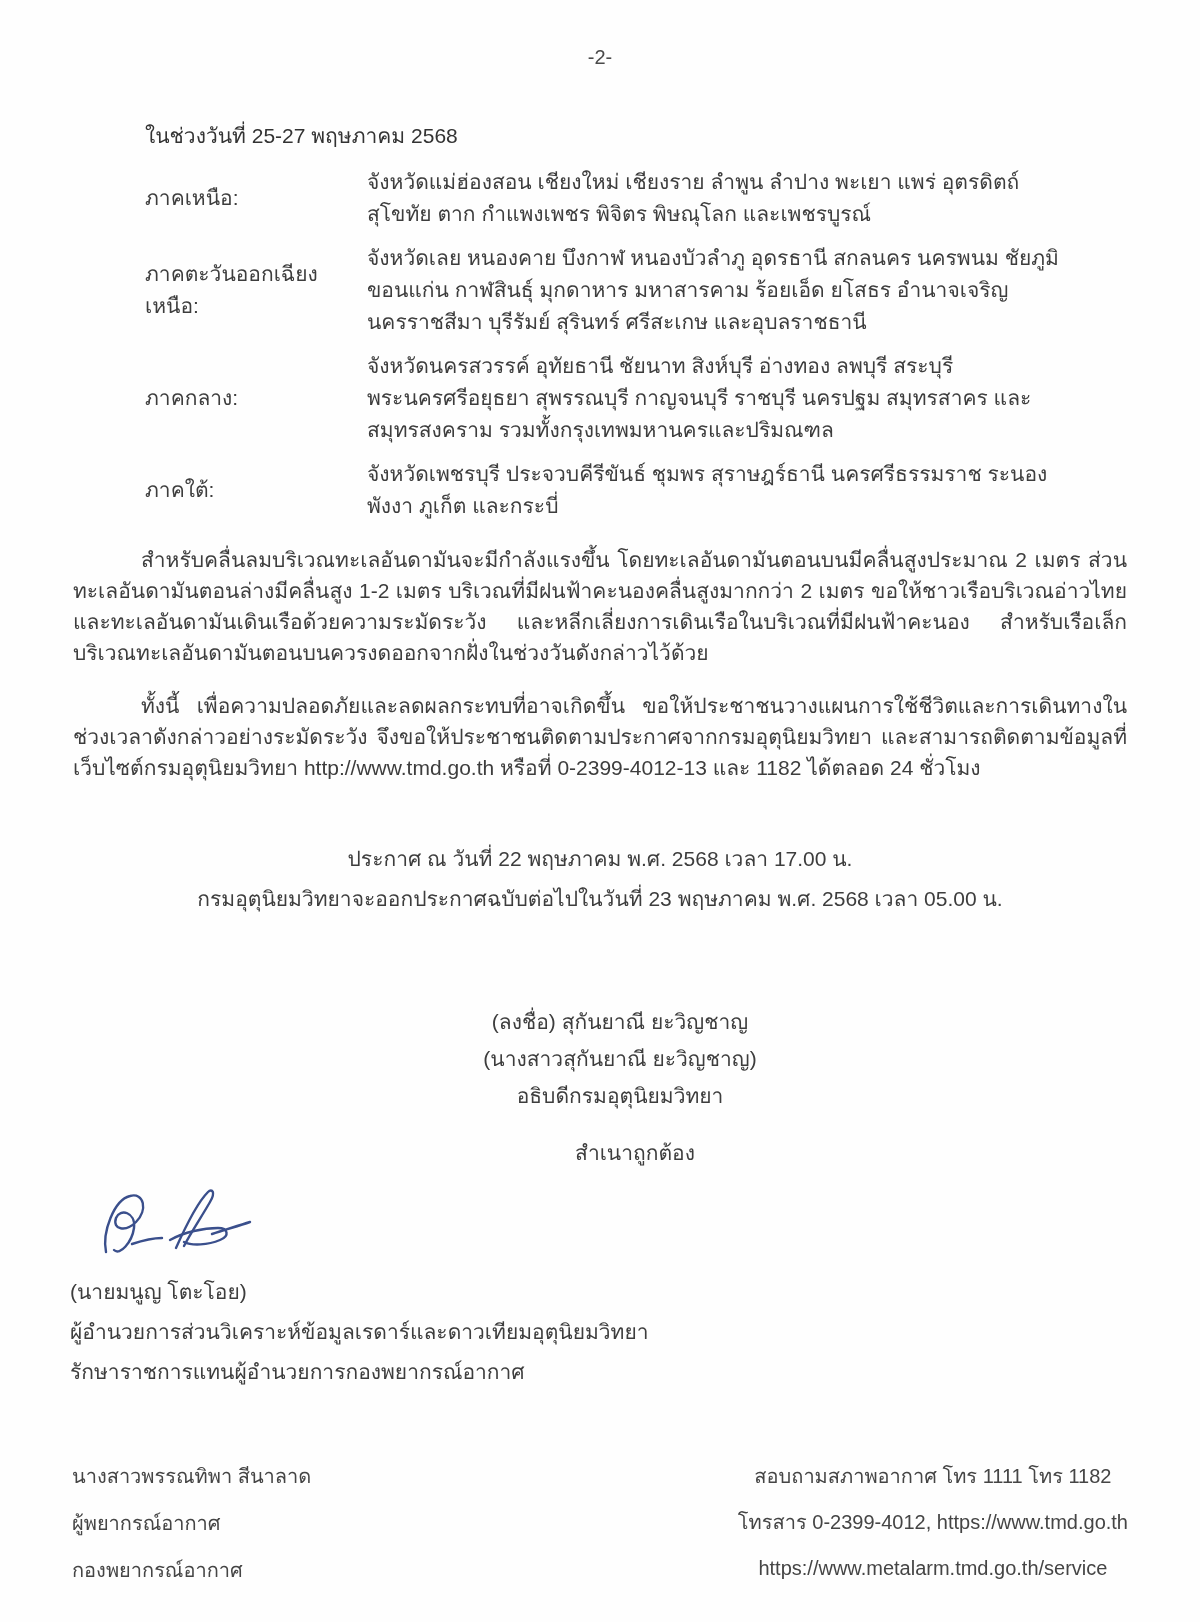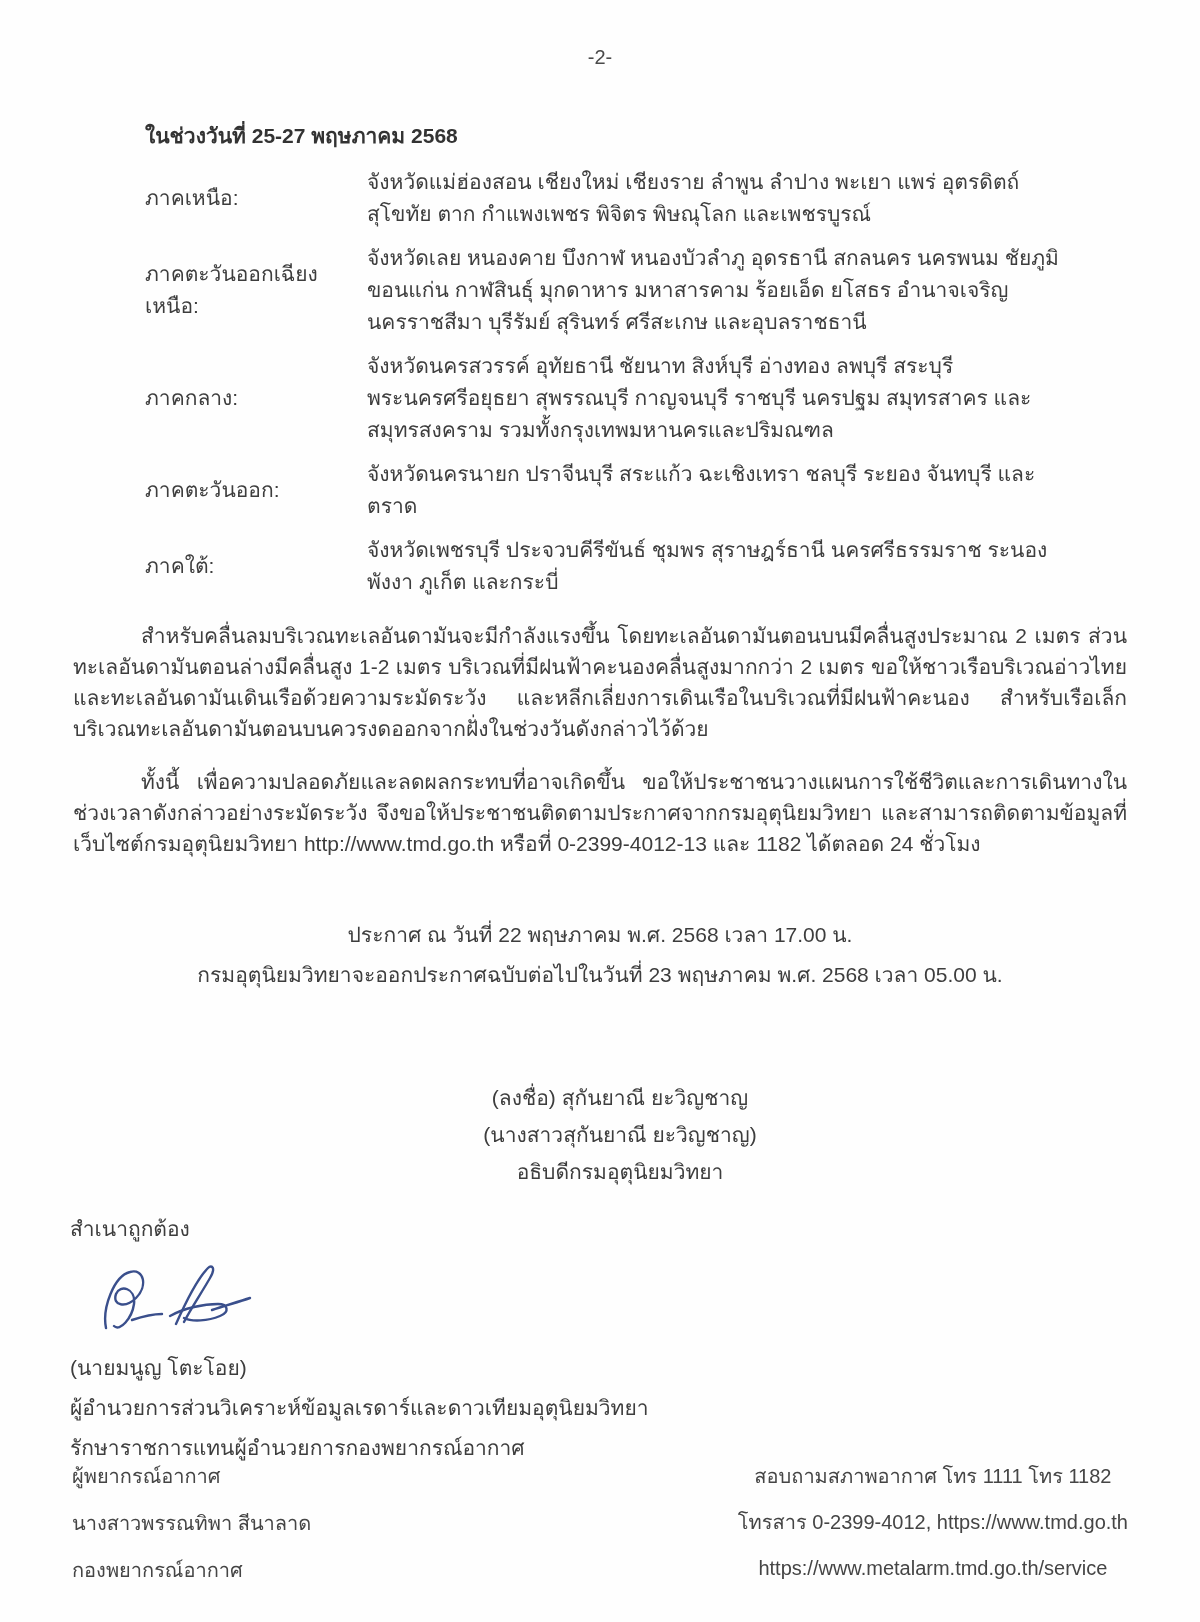--- a/index.html
+++ b/index.html
@@ -15,21 +15,21 @@
     overflow: hidden;
   }
   .page-number {
     padding-top: 46px;
     text-align: center;
     font-size: 20px;
     color: #4a4a4a;
   }
   .date-heading {
     margin: 50px 0 14px 145px;
-    font-weight: bold;
+    font-weight: normal;
     color: #333333;
   }
   .regions {
     margin-left: 145px;
     width: 930px;
   }
   .region-row {
     display: flex;
     align-items: center;
     margin-bottom: 12px;
@@ -56,21 +56,21 @@
   .signer-block {
     margin-top: 84px;
     text-align: center;
     line-height: 37px;
     padding-left: 40px;
   }
   .cert-block {
     margin: 24px 0 0 70px;
     line-height: 30px;
   }
-  .cert-label { margin-bottom: 14px; }
+  .cert-label { margin-bottom: 14px; text-align: center; }
   .signature-wrap {
     margin: 4px 0 6px 22px;
     width: 180px;
     height: 84px;
   }
   .cert-lines { line-height: 40px; }
   .footer {
     position: absolute;
     left: 0;
     bottom: 28px;
@@ -102,24 +102,20 @@
     </div>
     <div class="region-row">
       <div class="region-label">ภาคตะวันออกเฉียงเหนือ:</div>
       <div class="region-provinces">จังหวัดเลย หนองคาย บึงกาฬ หนองบัวลำภู อุดรธานี สกลนคร นครพนม ชัยภูมิ ขอนแก่น กาฬสินธุ์ มุกดาหาร มหาสารคาม ร้อยเอ็ด ยโสธร อำนาจเจริญ นครราชสีมา บุรีรัมย์ สุรินทร์ ศรีสะเกษ และอุบลราชธานี</div>
     </div>
     <div class="region-row">
       <div class="region-label">ภาคกลาง:</div>
       <div class="region-provinces">จังหวัดนครสวรรค์ อุทัยธานี ชัยนาท สิงห์บุรี อ่างทอง ลพบุรี สระบุรี พระนครศรีอยุธยา สุพรรณบุรี กาญจนบุรี ราชบุรี นครปฐม สมุทรสาคร และสมุทรสงคราม รวมทั้งกรุงเทพมหานครและปริมณฑล</div>
     </div>
     <div class="region-row">
-      <div class="region-label">ภาคตะวันออก:</div>
-      <div class="region-provinces">จังหวัดนครนายก ปราจีนบุรี สระแก้ว ฉะเชิงเทรา ชลบุรี ระยอง จันทบุรี และตราด</div>
-    </div>
-    <div class="region-row">
       <div class="region-label">ภาคใต้:</div>
       <div class="region-provinces">จังหวัดเพชรบุรี ประจวบคีรีขันธ์ ชุมพร สุราษฎร์ธานี นครศรีธรรมราช ระนอง พังงา ภูเก็ต และกระบี่</div>
     </div>
   </div>
 
   <div class="body-paragraph">สำหรับคลื่นลมบริเวณทะเลอันดามันจะมีกำลังแรงขึ้น โดยทะเลอันดามันตอนบนมีคลื่นสูงประมาณ 2 เมตร ส่วนทะเลอันดามันตอนล่างมีคลื่นสูง 1-2 เมตร บริเวณที่มีฝนฟ้าคะนองคลื่นสูงมากกว่า 2 เมตร ขอให้ชาวเรือบริเวณอ่าวไทยและทะเลอันดามันเดินเรือด้วยความระมัดระวัง และหลีกเลี่ยงการเดินเรือในบริเวณที่มีฝนฟ้าคะนอง สำหรับเรือเล็กบริเวณทะเลอันดามันตอนบนควรงดออกจากฝั่งในช่วงวันดังกล่าวไว้ด้วย</div>
 
   <div class="body-paragraph">ทั้งนี้ เพื่อความปลอดภัยและลดผลกระทบที่อาจเกิดขึ้น ขอให้ประชาชนวางแผนการใช้ชีวิตและการเดินทางในช่วงเวลาดังกล่าวอย่างระมัดระวัง จึงขอให้ประชาชนติดตามประกาศจากกรมอุตุนิยมวิทยา และสามารถติดตามข้อมูลที่เว็บไซต์กรมอุตุนิยมวิทยา http://www.tmd.go.th หรือที่ 0-2399-4012-13 และ 1182 ได้ตลอด 24 ชั่วโมง</div>
 
   <div class="announce-block">
@@ -148,22 +144,22 @@
     </div>
     <div class="cert-lines">
       <div>(นายมนูญ โตะโอย)</div>
       <div>ผู้อำนวยการส่วนวิเคราะห์ข้อมูลเรดาร์และดาวเทียมอุตุนิยมวิทยา</div>
       <div>รักษาราชการแทนผู้อำนวยการกองพยากรณ์อากาศ</div>
     </div>
   </div>
 
   <div class="footer">
     <div class="footer-left">
+      <div>นางสาวพรรณทิพา สีนาลาด</div>
       <div>ผู้พยากรณ์อากาศ</div>
-      <div>นางสาวพรรณทิพา สีนาลาด</div>
       <div>กองพยากรณ์อากาศ</div>
     </div>
     <div class="footer-right">
       <div>สอบถามสภาพอากาศ โทร 1111 โทร 1182</div>
       <div>โทรสาร 0-2399-4012, https://www.tmd.go.th</div>
       <div>https://www.metalarm.tmd.go.th/service</div>
     </div>
   </div>
 
 </div>

